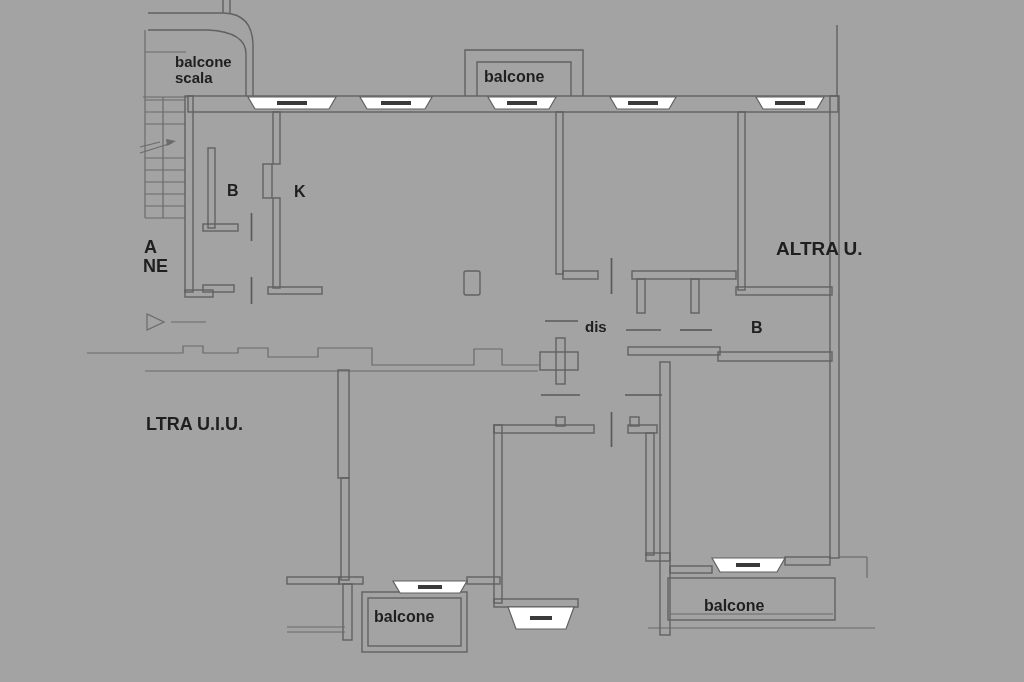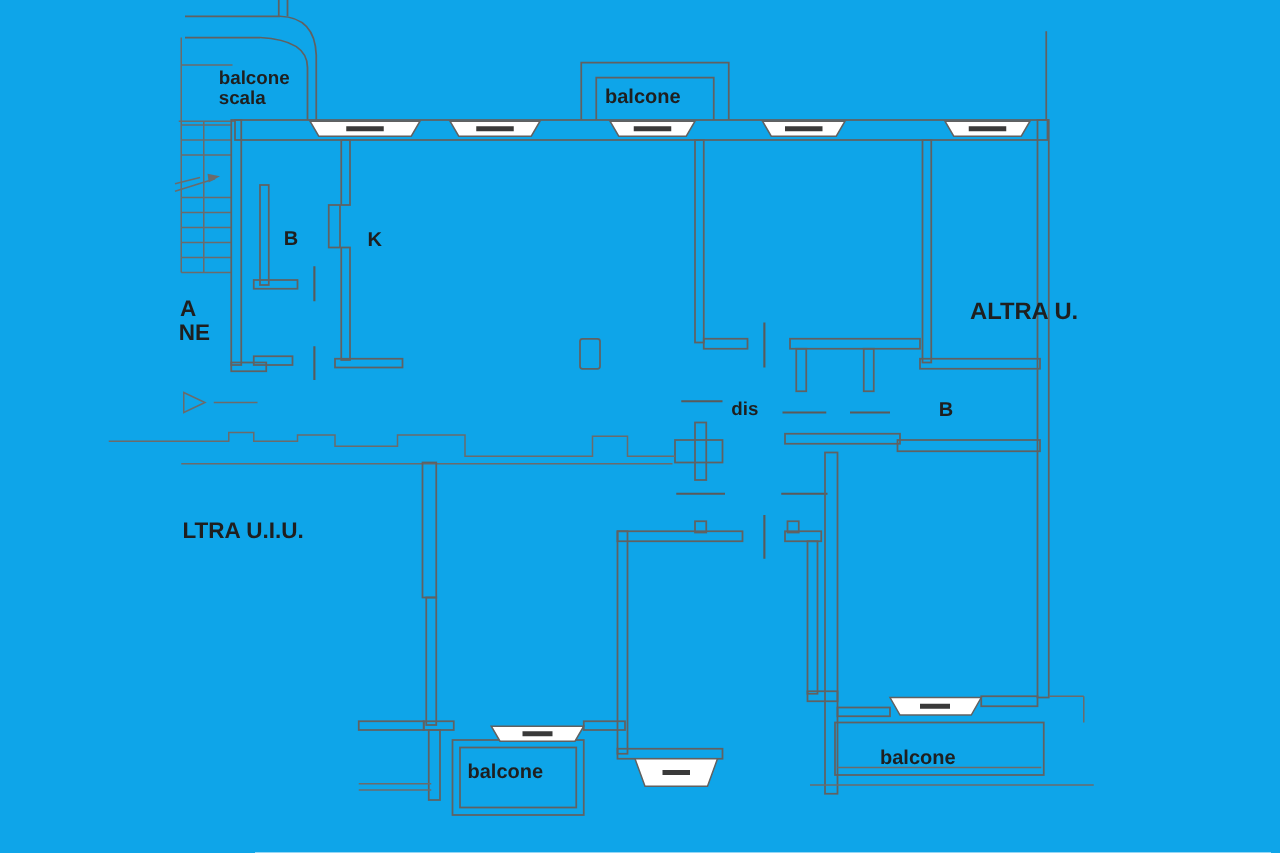--- a/index.html
+++ b/index.html
@@ -1,16 +1,16 @@
 <!DOCTYPE html>
 <html><head>
 <meta charset="utf-8">
 <style>
   html,body{margin:0;padding:0;background:#fff;}
-  #stage{position:relative;width:1024px;height:682px;background:#0ea5e9;overflow:hidden;
+  #stage{position:relative;width:1024px;height:682px;background:#a3a3a3;overflow:hidden;
          font-family:"Liberation Sans",sans-serif;}
   svg{position:absolute;left:0;top:0;}
   .w   {fill:none;stroke:#616161;stroke-width:1.4;}
   .w1  {fill:none;stroke:#6b6b6b;stroke-width:1.2;}
   .win {fill:#ffffff;stroke:#616161;stroke-width:1.2;}
   .tick{stroke:#3a3a3a;stroke-width:4;}
   .dash{stroke:#5a5a5a;stroke-width:1.7;}
   .lbl {font-family:"Liberation Sans",sans-serif;font-weight:600;fill:#1f1f1f;}
   .s15{font-size:15px;} .s16{font-size:16px;} .s18{font-size:18px;} .s19{font-size:19px;}
 </style>

